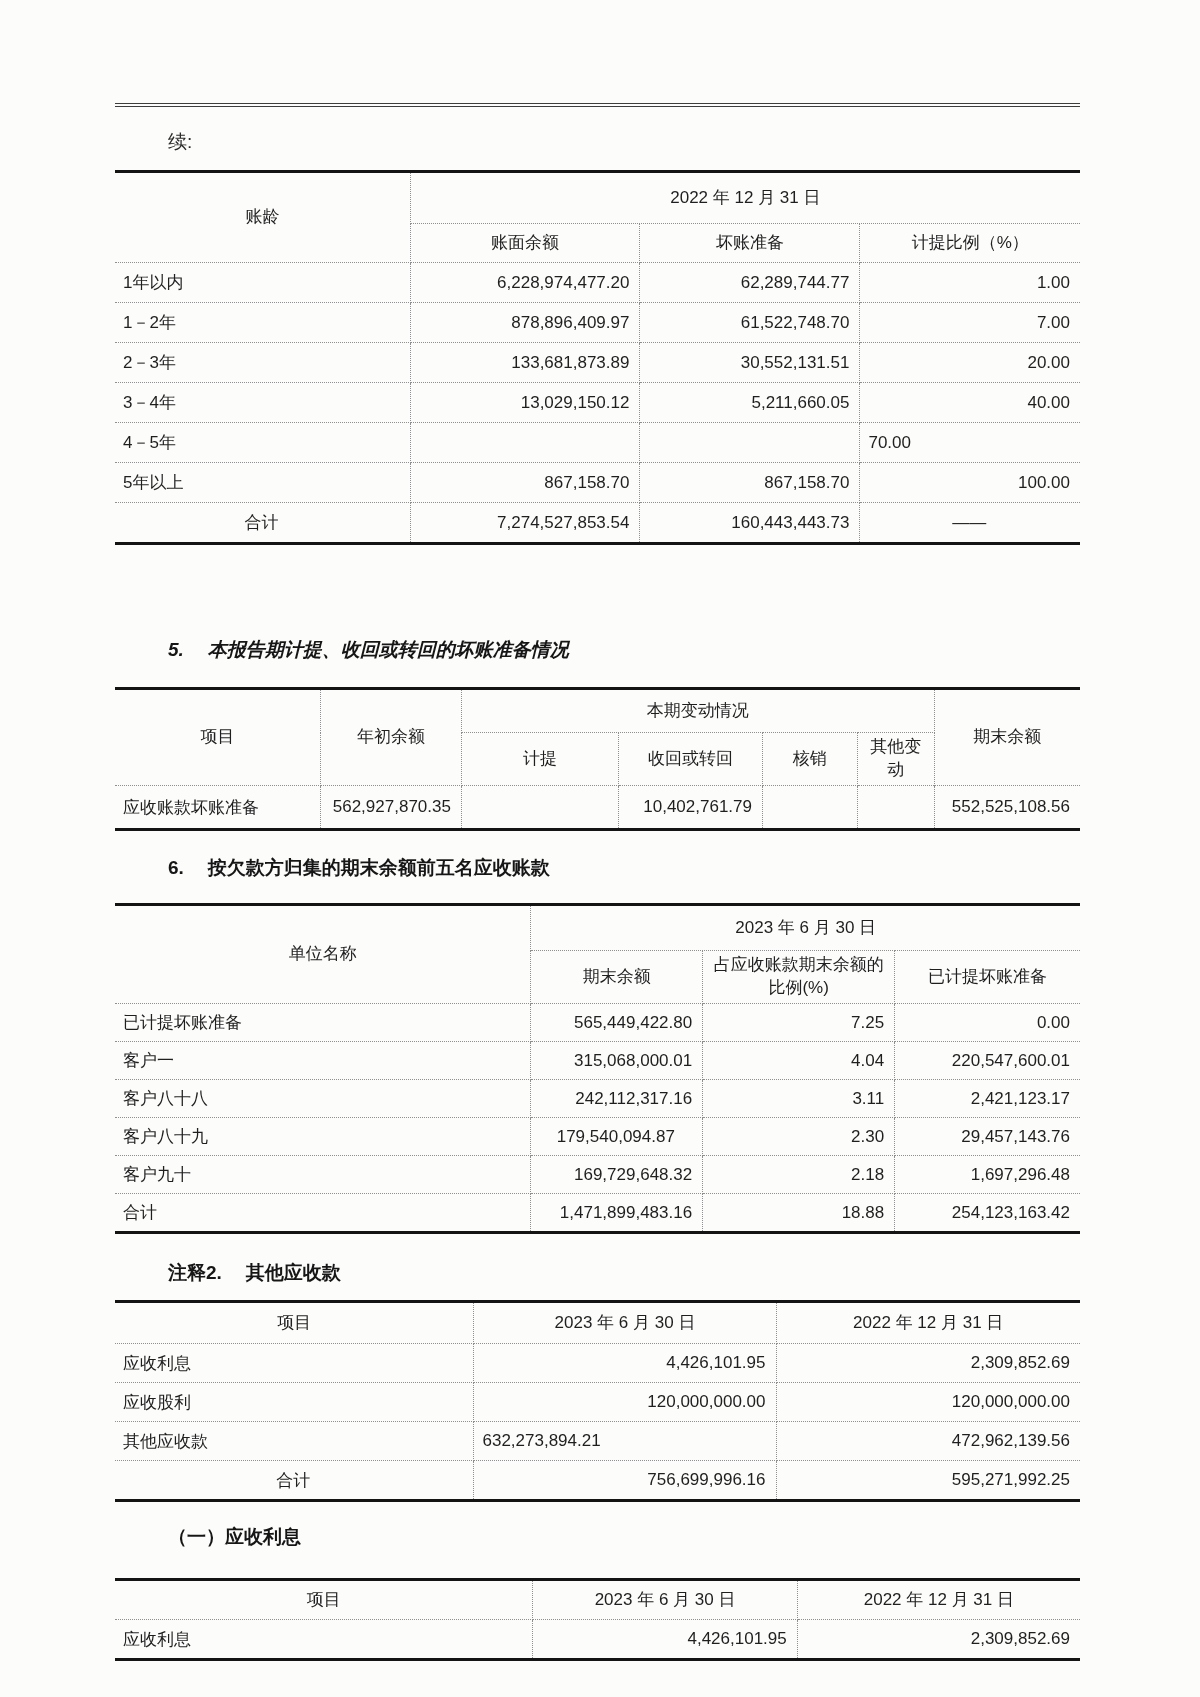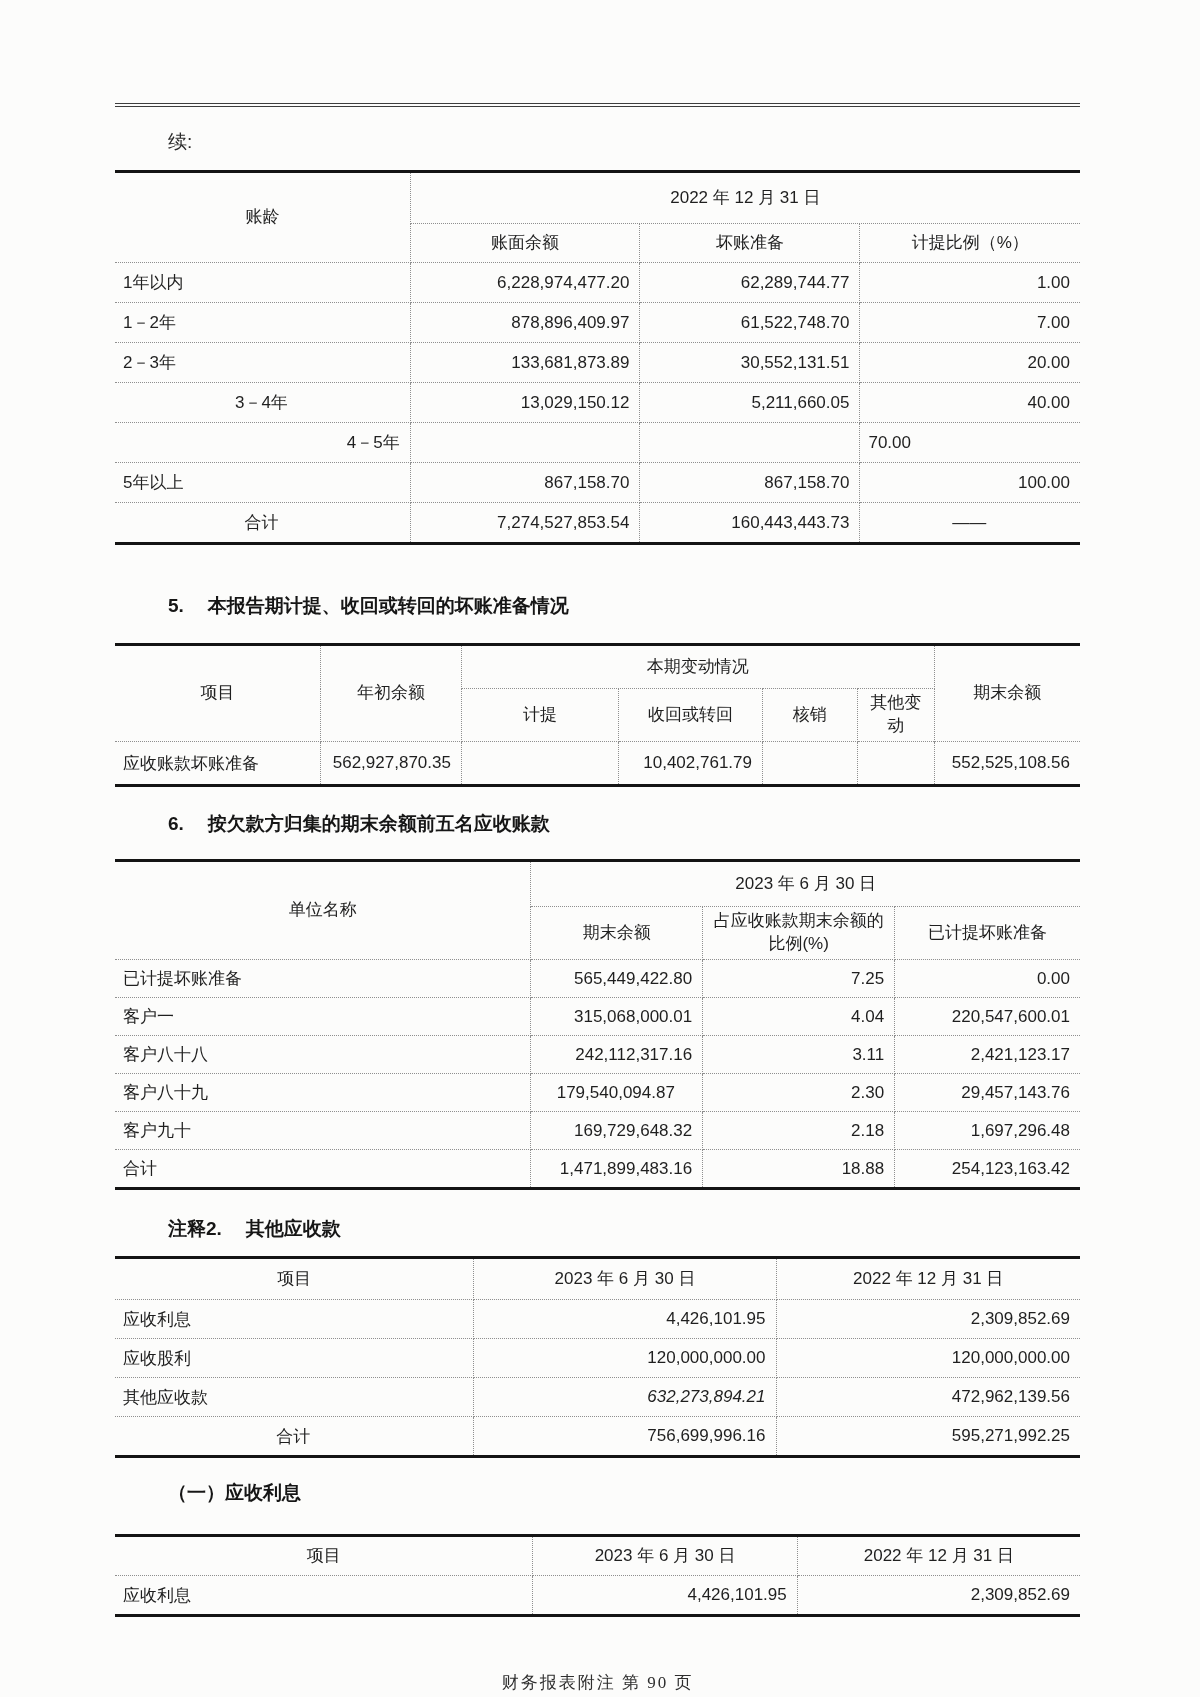--- a/index.html
+++ b/index.html
@@ -28,21 +28,21 @@
     padding-left:53px;
   }
   .section-title {
     font-size:19px;
     font-weight:bold;
     color:#161616;
     padding-left:53px;
   }
   .sec-num { display:inline-block; margin-right:24px; }
   .mt-t1 { margin-top:15px; }
-  .mt-h5 { margin-top:48px; }
+  .mt-h5 { margin-top:92px;font-style:italic; }
   .mt-t2 { margin-top:24px; }
   .mt-h6 { margin-top:24px; }
   .mt-t3 { margin-top:22px; }
   .mt-n2 { margin-top:26px; }
   .mt-t4 { margin-top:14px; }
   .mt-i1 { margin-top:22px; }
   .mt-t5 { margin-top:28px; }
 
   table {
     width:100%;
@@ -136,27 +136,27 @@
           <td style="text-align: right;">61,522,748.70</td>
           <td style="text-align: right;">7.00</td>
         </tr>
         <tr>
           <td style="text-align: left;">2－3年</td>
           <td style="text-align: right;">133,681,873.89</td>
           <td style="text-align: right;">30,552,131.51</td>
           <td style="text-align: right;">20.00</td>
         </tr>
         <tr>
-          <td style="text-align: center;">3－4年</td>
+          <td style="text-align: left;">3－4年</td>
           <td style="text-align: right;">13,029,150.12</td>
           <td style="text-align: right;">5,211,660.05</td>
           <td style="text-align: right;">40.00</td>
         </tr>
         <tr>
-          <td style="text-align: right;">4－5年</td>
+          <td style="text-align: left;">4－5年</td>
           <td style="text-align: right;"></td>
           <td style="text-align: right;"></td>
           <td style="text-align: left;">70.00</td>
         </tr>
         <tr>
           <td style="text-align: left;">5年以上</td>
           <td style="text-align: right;">867,158.70</td>
           <td style="text-align: right;">867,158.70</td>
           <td style="text-align: right;">100.00</td>
         </tr>
@@ -295,21 +295,21 @@
           <td style="text-align: right;">4,426,101.95</td>
           <td style="text-align: right;">2,309,852.69</td>
         </tr>
         <tr>
           <td style="text-align: left;">应收股利</td>
           <td style="text-align: right;">120,000,000.00</td>
           <td style="text-align: right;">120,000,000.00</td>
         </tr>
         <tr>
           <td style="text-align: left;">其他应收款</td>
-          <td style="text-align: right; font-style: italic;">632,273,894.21</td>
+          <td style="text-align: left;">632,273,894.21</td>
           <td style="text-align: right;">472,962,139.56</td>
         </tr>
         <tr>
           <td style="text-align: center;">合计</td>
           <td style="text-align: right;">756,699,996.16</td>
           <td style="text-align: right;">595,271,992.25</td>
         </tr>
       </tbody>
   </table>
 

